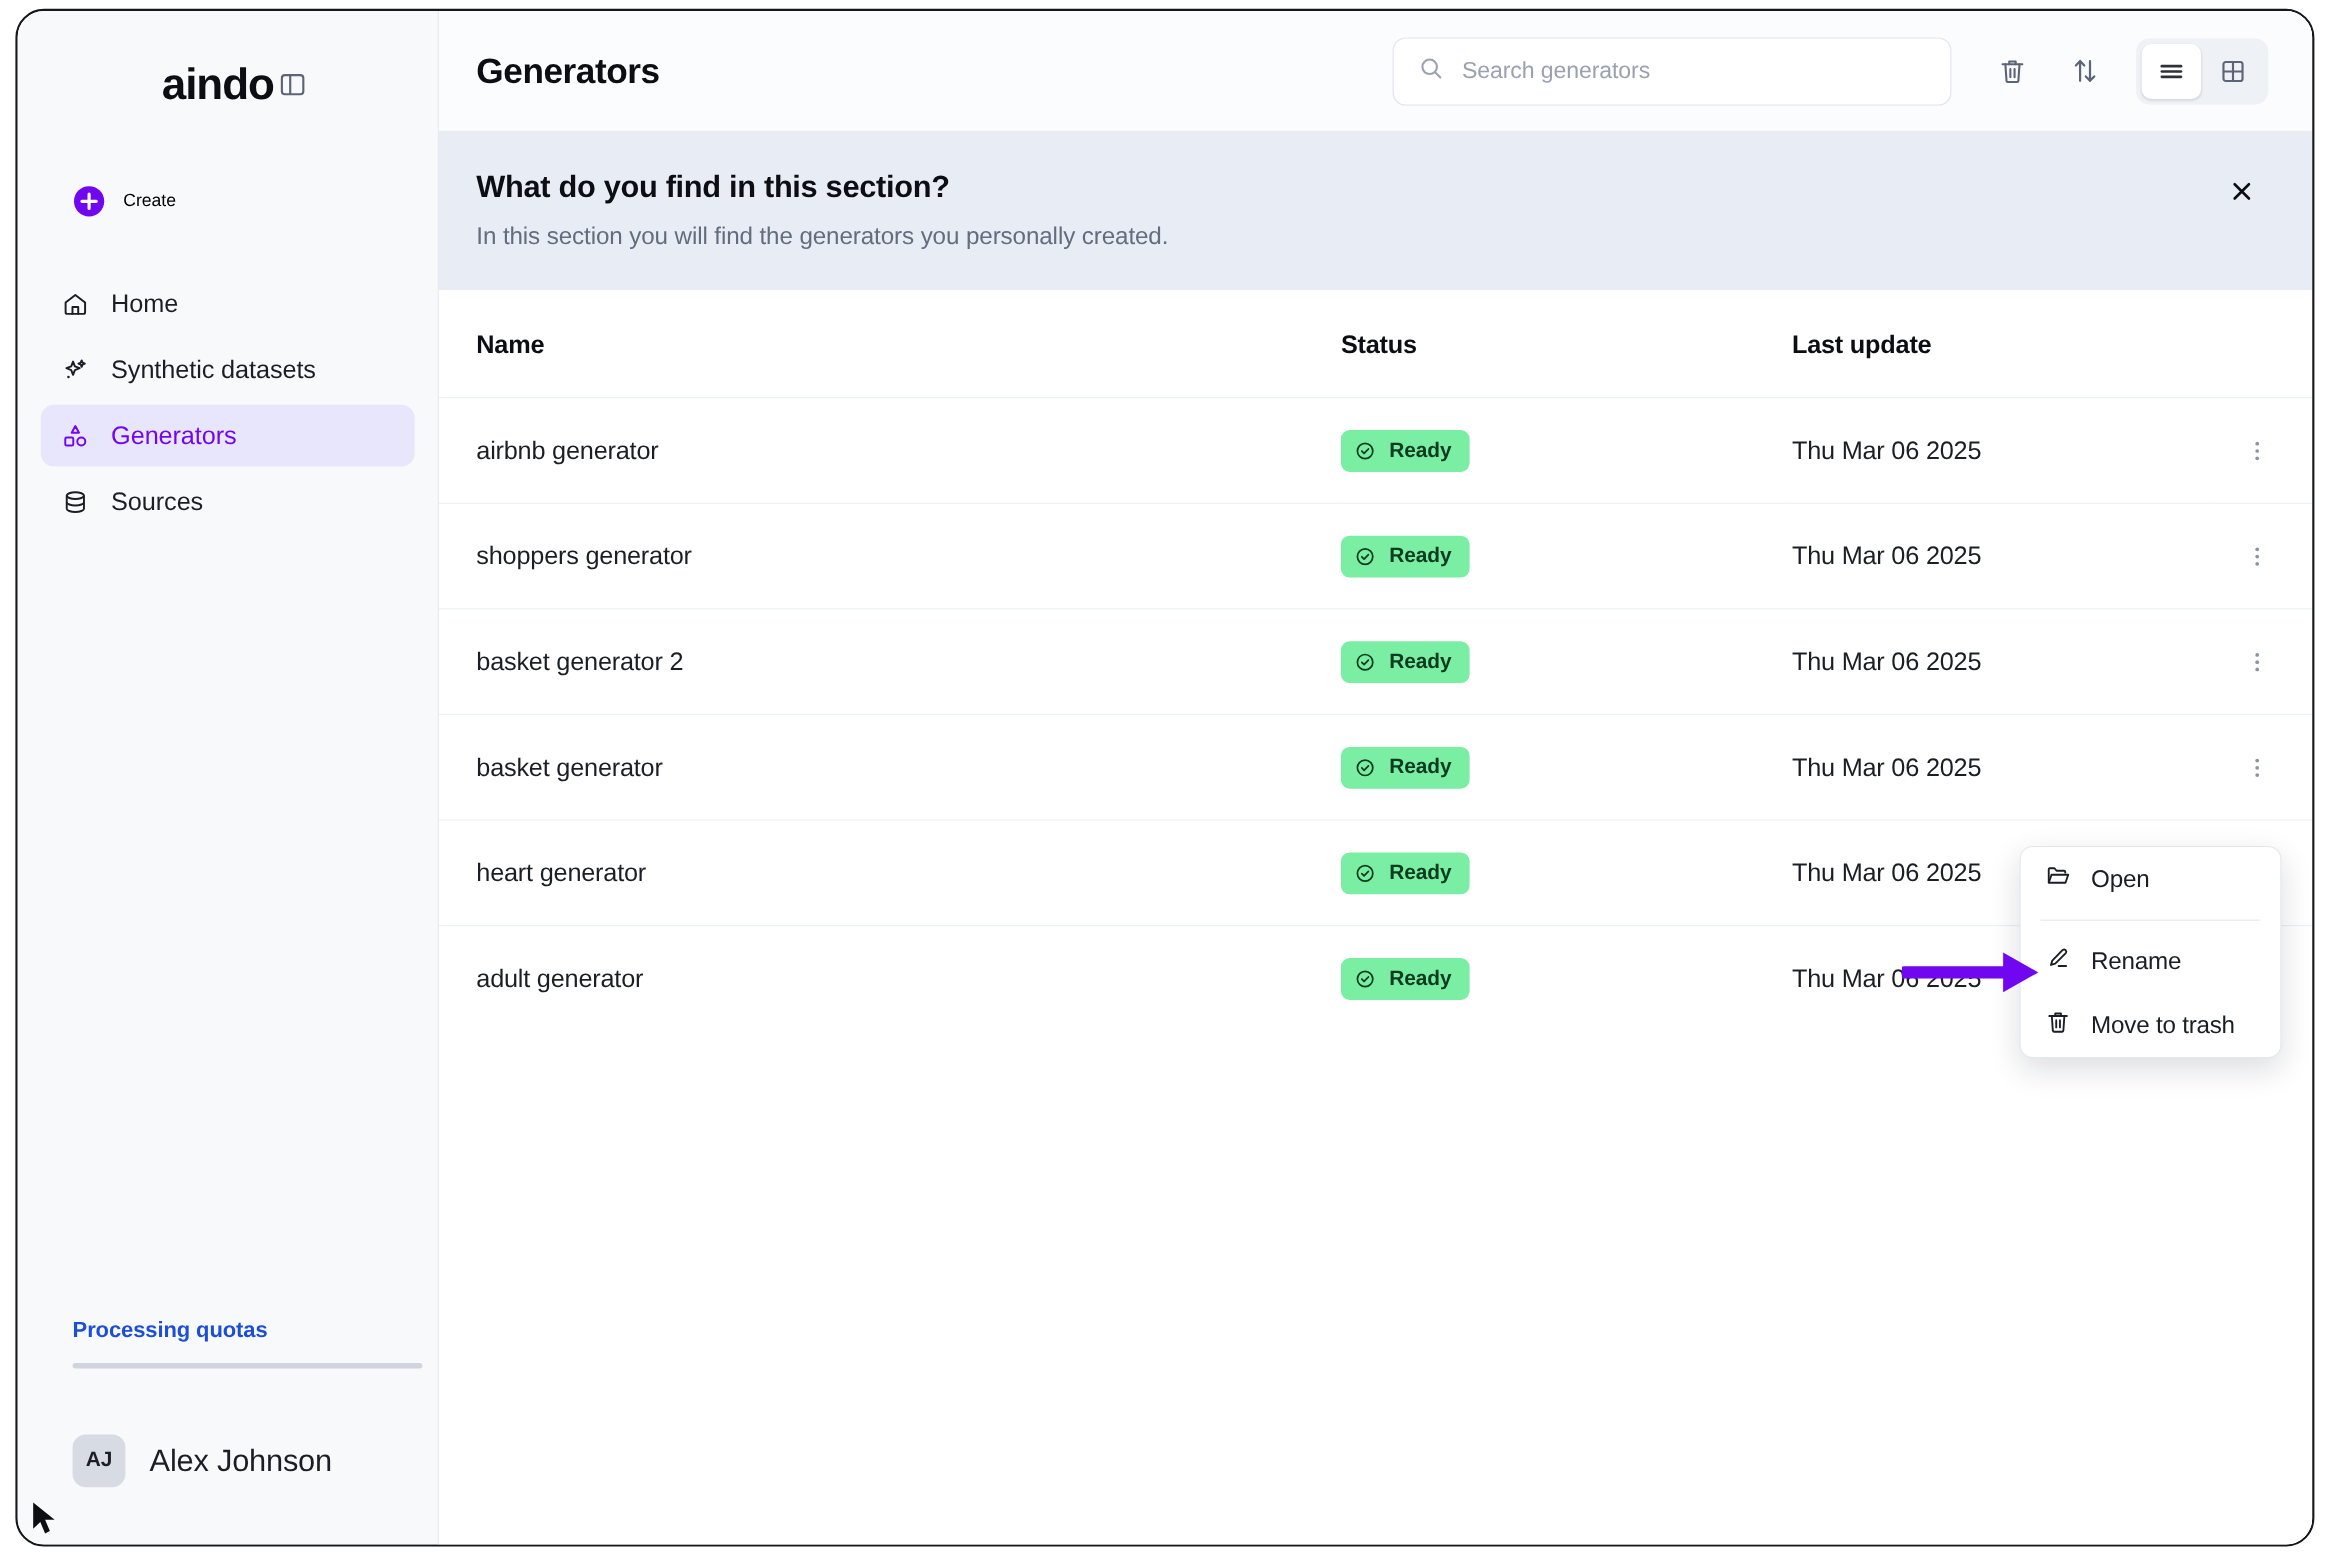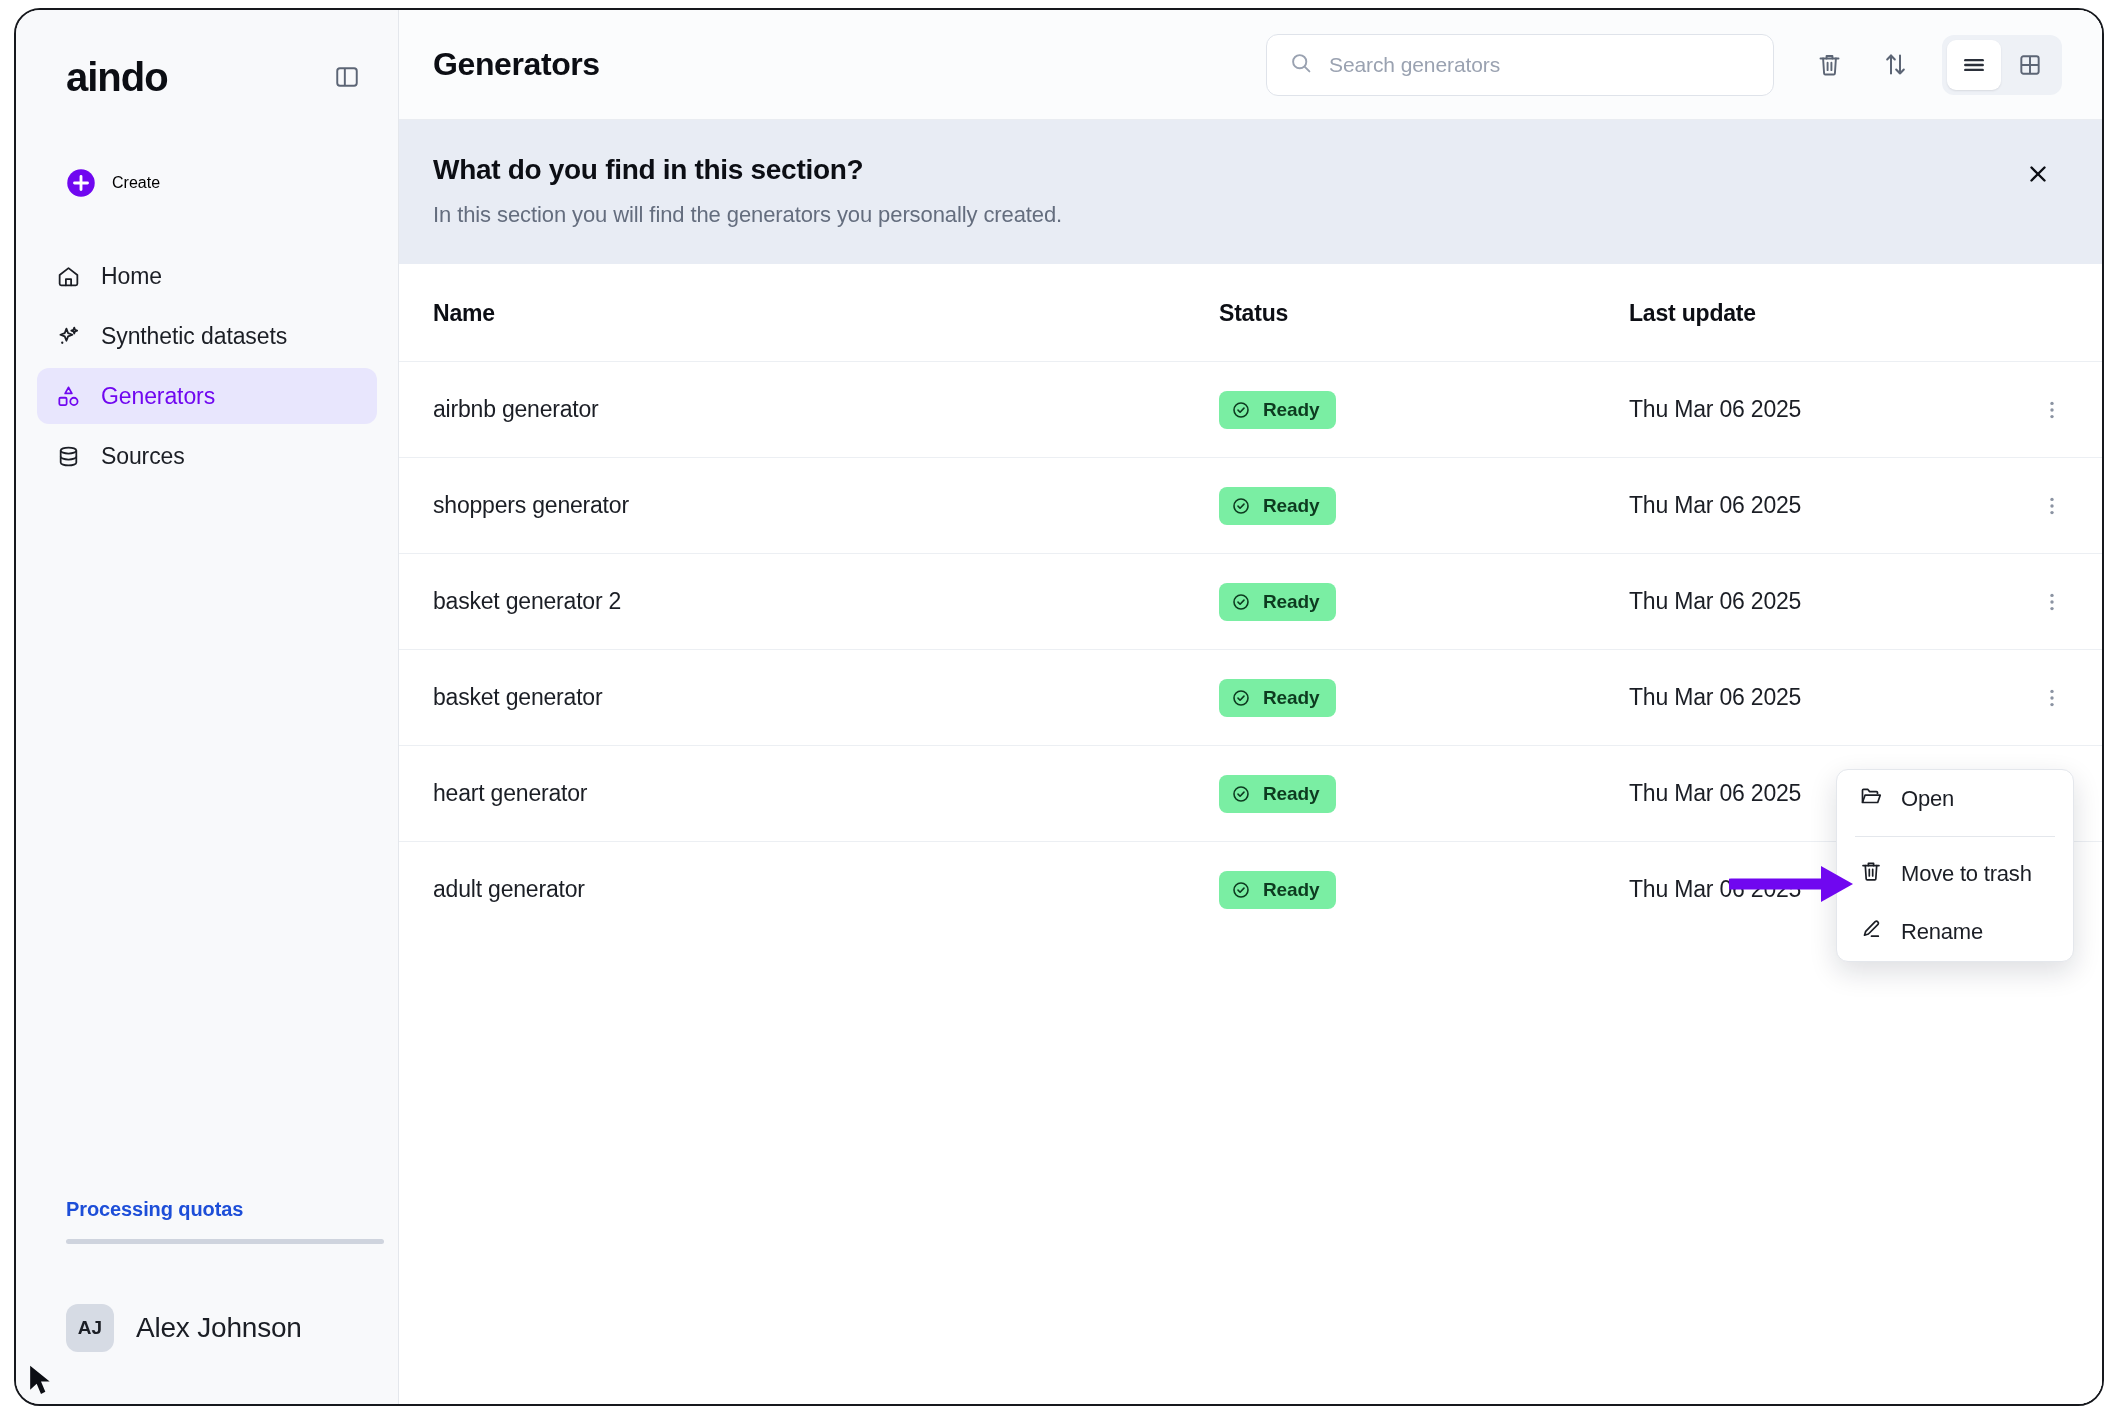--- a/index.html
+++ b/index.html
@@ -29,21 +29,21 @@
     background: #f8f9fb;
     border-right: 1px solid #e4e7ec;
     display: flex;
     flex-direction: column;
     flex: 0 0 383px;
     position: relative;
   }
   .sidebar-top {
     display: flex;
     align-items: center;
-    justify-content: space-between;
+    justify-content: center;
     padding: 38px 34px 0 50px;
     height: 96px;
   }
   .brand-logo {
     font-size: 40px;
     font-weight: 700;
     letter-spacing: -1px;
     color: #0c0e14;
     line-height: 1;
   }
@@ -658,36 +658,36 @@
             </svg>
           </span>
           <span>Open</span>
         </div>
 
         <div class="ctx-div"></div>
 
         <div class="ctx-item">
           <span>
             <svg width="24" height="24" viewBox="0 0 24 24" fill="none" stroke="#1b1e25" stroke-width="1.7" stroke-linecap="round" stroke-linejoin="round">
+              <path d="M16.2 4.6a2 2 0 0 1 2.8 2.8L9.4 17 5.5 18.2l1.2-3.9z"></path>
+              <path d="M12.5 19.2h6.8"></path>
+            </svg>
+          </span>
+          <span>Rename</span>
+        </div>
+
+        <div class="ctx-item">
+          <span>
+            <svg width="24" height="24" viewBox="0 0 24 24" fill="none" stroke="#1b1e25" stroke-width="1.7" stroke-linecap="round" stroke-linejoin="round">
               <path d="M4 6.6h16"></path>
                 <path d="M9.4 6.6V4.4h5.2v2.2"></path>
               <path d="M6.3 6.6 7.2 20a1 1 0 0 0 1 .9h7.6a1 1 0 0 0 1-.9l.9-13.4"></path>
               <path d="M10.3 10.4v6.6M13.7 10.4v6.6"></path>
             </svg>
           </span>
           <span>Move to trash</span>
         </div>
-
-        <div class="ctx-item">
-          <span>
-            <svg width="24" height="24" viewBox="0 0 24 24" fill="none" stroke="#1b1e25" stroke-width="1.7" stroke-linecap="round" stroke-linejoin="round">
-              <path d="M16.2 4.6a2 2 0 0 1 2.8 2.8L9.4 17 5.5 18.2l1.2-3.9z"></path>
-              <path d="M12.5 19.2h6.8"></path>
-            </svg>
-          </span>
-          <span>Rename</span>
-        </div>
       </div>
 
     </div>
   </section>
 
 </div>
 
 </body></html>

